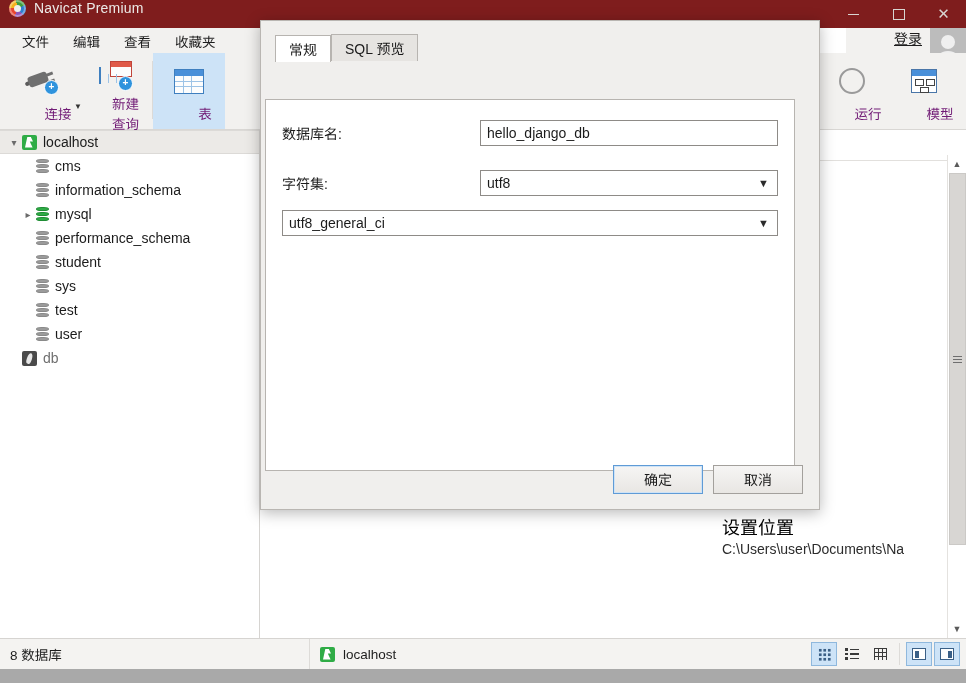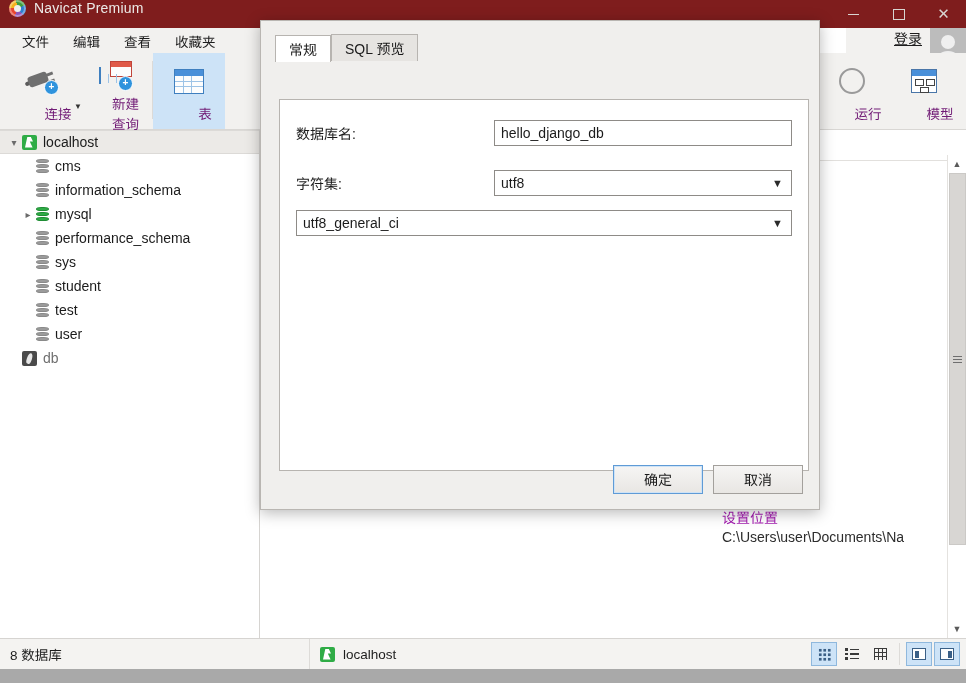--- a/index.html
+++ b/index.html
@@ -424,21 +424,21 @@
   }
   .info-body { padding: 18px 14px 0 14px; }
   .info-host {
     font-size: 19px;
     font-weight: bold;
     color: #3a3a3a;
     margin-bottom: 8px;
   }
   .info-status { font-size: 14px; color: #8b8b8b; margin-bottom: 26px; }
   .info-field { margin-bottom: 14px; }
-  .info-field .k { font-size: 14px; color: #a21caf; margin-bottom: 2px; }
+  .info-field .k { font-size: 18px; color: #000000; margin-bottom: 2px; }
   .info-field .v { font-size: 14px; color: #2c2c2c; white-space: nowrap; }
 
   
   .center-bg {
     position: absolute;
     left: 260px; top: 130px;
     width: 448px; height: 508px;
     background: #ffffff;
   }
 
@@ -642,21 +642,21 @@
     z-index: 2;
     margin-bottom: -1px;
     padding-bottom: 1px;
   }
   .dlg-tab.inactive {
     background: #e6e4e1;
     color: #1b1b1b;
   }
   .dlg-body {
     position: absolute;
-    left: 18px; top: 78px;
+    left: 4px; top: 78px;
     width: 530px; height: 372px;
     background: #ffffff;
     border: 1px solid #b7b4b0;
     box-sizing: border-box;
     padding: 20px 16px 0 16px;
   }
   .form-row {
     display: flex;
     align-items: center;
     margin-bottom: 14px;
@@ -879,31 +879,31 @@
       <span class="tlabel">performance_schema</span>
     </div>
 
     <div class="tree-row">
       <span class="tindent"></span>
       <span class="ico-db">
           <i class="d1"></i>
           <i class="d2"></i>
           <i class="d3"></i>
         </span>
-      <span class="tlabel">sys</span>
+      <span class="tlabel">student</span>
     </div>
 
     <div class="tree-row">
       <span class="tindent"></span>
       <span class="ico-db">
           <i class="d1"></i>
           <i class="d2"></i>
           <i class="d3"></i>
         </span>
-      <span class="tlabel">student</span>
+      <span class="tlabel">sys</span>
     </div>
 
     <div class="tree-row">
       <span class="tindent"></span>
       <span class="ico-db">
           <i class="d1"></i>
           <i class="d2"></i>
           <i class="d3"></i>
         </span>
       <span class="tlabel">test</span>

